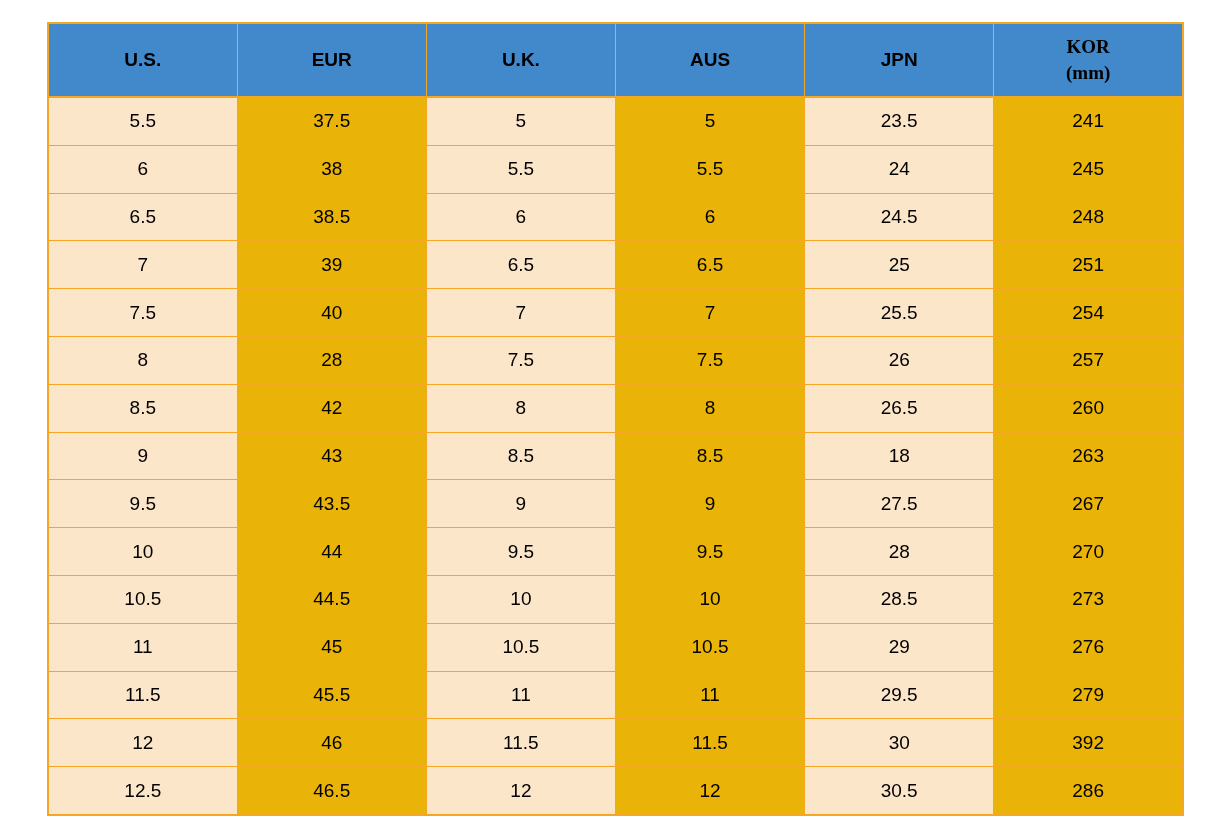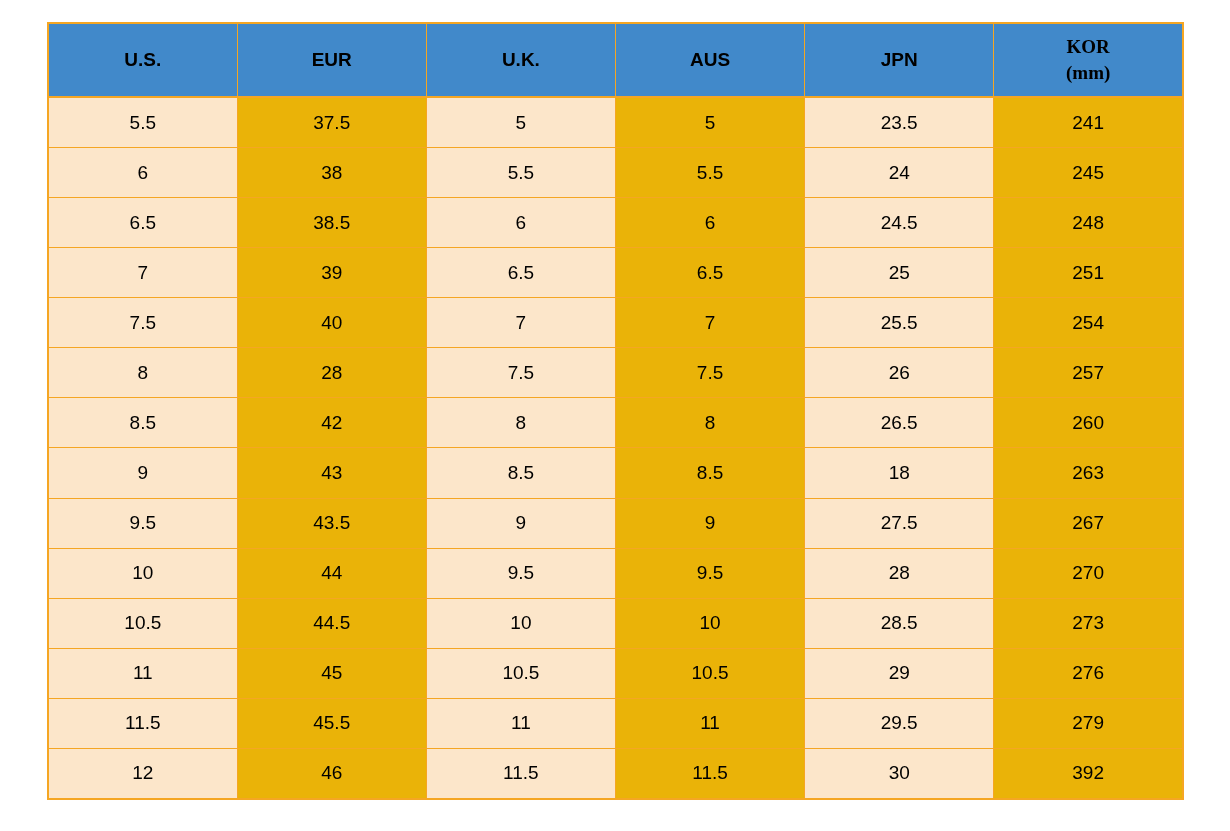--- a/index.html
+++ b/index.html
@@ -193,16 +193,24 @@
             <td class="col-dark">279</td>
           </tr>
           <tr>
             <td class="col-light">12</td>
             <td class="col-dark">46</td>
             <td class="col-light">11.5</td>
             <td class="col-dark">11.5</td>
             <td class="col-light">30</td>
             <td class="col-dark">392</td>
           </tr>
+          <tr>
+            <td class="col-light">12.5</td>
+            <td class="col-dark">46.5</td>
+            <td class="col-light">12</td>
+            <td class="col-dark">12</td>
+            <td class="col-light">30.5</td>
+            <td class="col-dark">286</td>
+          </tr>
         </tbody>
     </table>
   </div>
 </div>
 
 </body></html>

